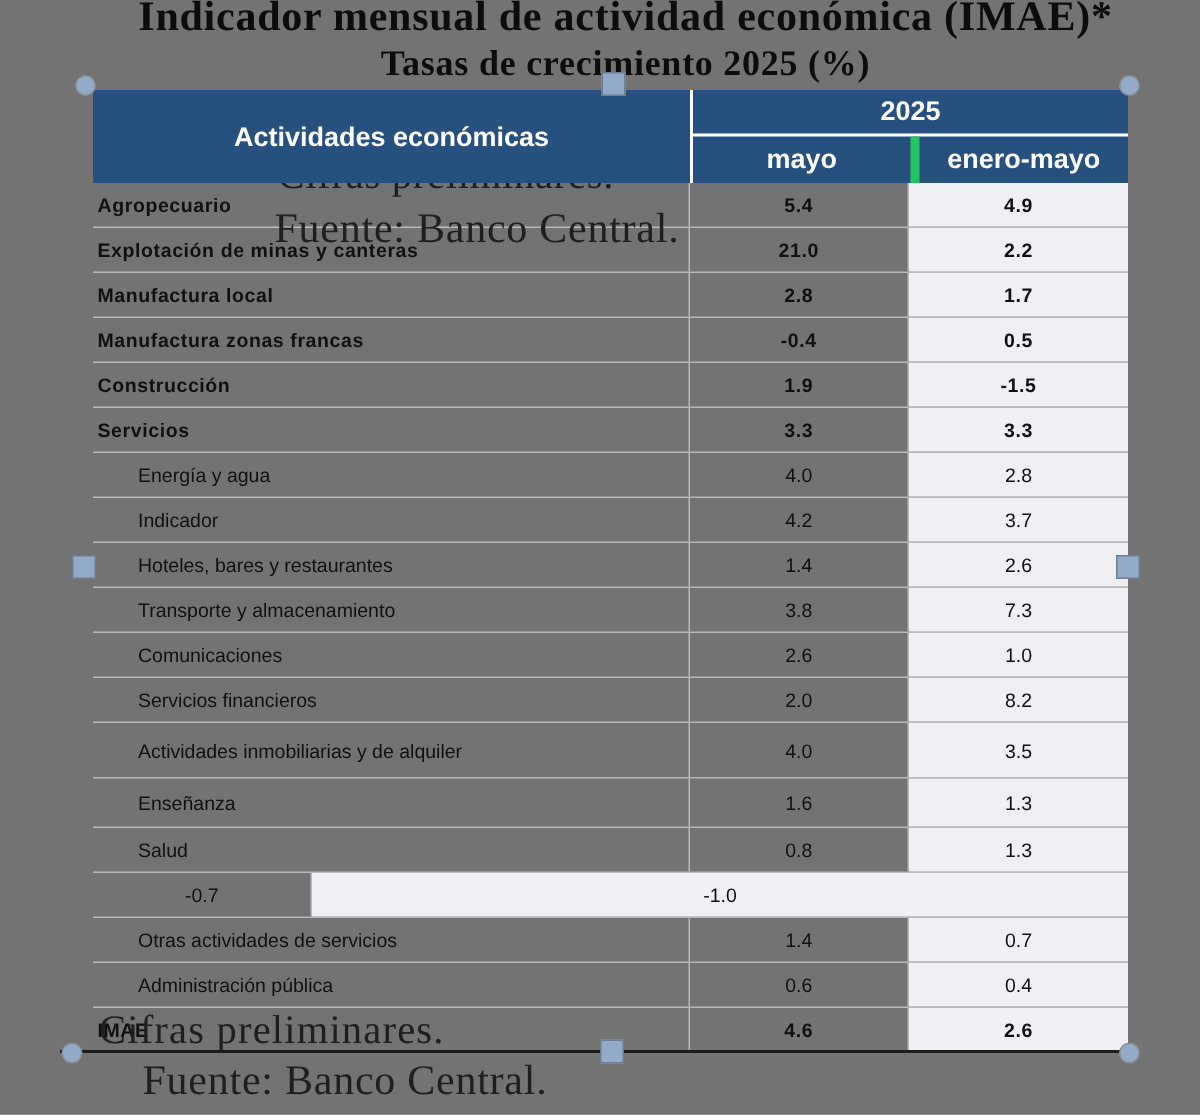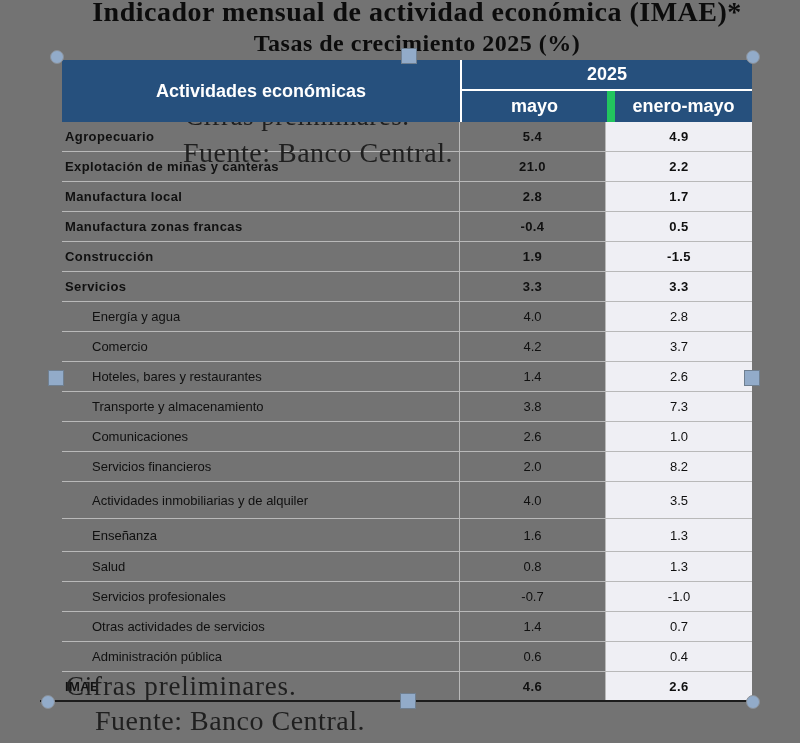--- a/index.html
+++ b/index.html
@@ -14,21 +14,21 @@
 
   
   .tbl{position:absolute; left:62px; top:60px; width:690px;}
   .thead{position:relative; z-index:5; display:flex; height:62px;
          background:var(--header-bg,#26507D); color:var(--header-text,#fff);
          font-weight:bold; font-size:18px;}
   .th-left{width:398px; border-right:2px solid #fff; display:flex; align-items:center; justify-content:center;}
   .th-right{flex:1; display:flex; flex-direction:column;}
   .th-year{height:29px; border-bottom:2px solid #fff; display:flex; align-items:center; justify-content:center;}
   .th-sub{flex:1; display:flex;}
-  .th-mayo{width:145px; border-right:8px solid #22c55e; display:flex; align-items:center; justify-content:center;}
+  .th-mayo{width:145px; border-right:6px solid #22c55e; display:flex; align-items:center; justify-content:center;}
   .th-enero{flex:1; display:flex; align-items:center; justify-content:center;}
 
   .tbody{position:relative; z-index:1;}
   .row{display:flex; height:30px; border-bottom:1px solid var(--row-border,#B9B9B9);
        box-sizing:border-box; color:#101010; font-size:13px;}
   .row.tall1{height:37px;}
   .row.tall2{height:33px;}
   .row:last-child{border-bottom:none; height:28px;}
   .c-label{width:398px; box-sizing:border-box; border-right:1px solid var(--row-border,#B9B9B9);
            display:flex; align-items:center; padding-left:3px; white-space:nowrap; overflow:hidden;}
@@ -110,21 +110,21 @@
           <div class="c-label">Servicios</div>
           <div class="c-mayo">3.3</div>
           <div class="c-enero">3.3</div>
         </div>
         <div class="row sub">
           <div class="c-label">Energía y agua</div>
           <div class="c-mayo">4.0</div>
           <div class="c-enero">2.8</div>
         </div>
         <div class="row sub">
-          <div class="c-label">Comercio</div>
+          <div class="c-label">Indicador</div>
           <div class="c-mayo">4.2</div>
           <div class="c-enero">3.7</div>
         </div>
         <div class="row sub">
           <div class="c-label">Hoteles, bares y restaurantes</div>
           <div class="c-mayo">1.4</div>
           <div class="c-enero">2.6</div>
         </div>
         <div class="row sub">
           <div class="c-label">Transporte y almacenamiento</div>
@@ -150,21 +150,20 @@
           <div class="c-label">Enseñanza</div>
           <div class="c-mayo">1.6</div>
           <div class="c-enero">1.3</div>
         </div>
         <div class="row sub">
           <div class="c-label">Salud</div>
           <div class="c-mayo">0.8</div>
           <div class="c-enero">1.3</div>
         </div>
         <div class="row sub">
-          <div class="c-label">Servicios profesionales</div>
           <div class="c-mayo">-0.7</div>
           <div class="c-enero">-1.0</div>
         </div>
         <div class="row sub">
           <div class="c-label">Otras actividades de servicios</div>
           <div class="c-mayo">1.4</div>
           <div class="c-enero">0.7</div>
         </div>
         <div class="row sub">
           <div class="c-label">Administración pública</div>

